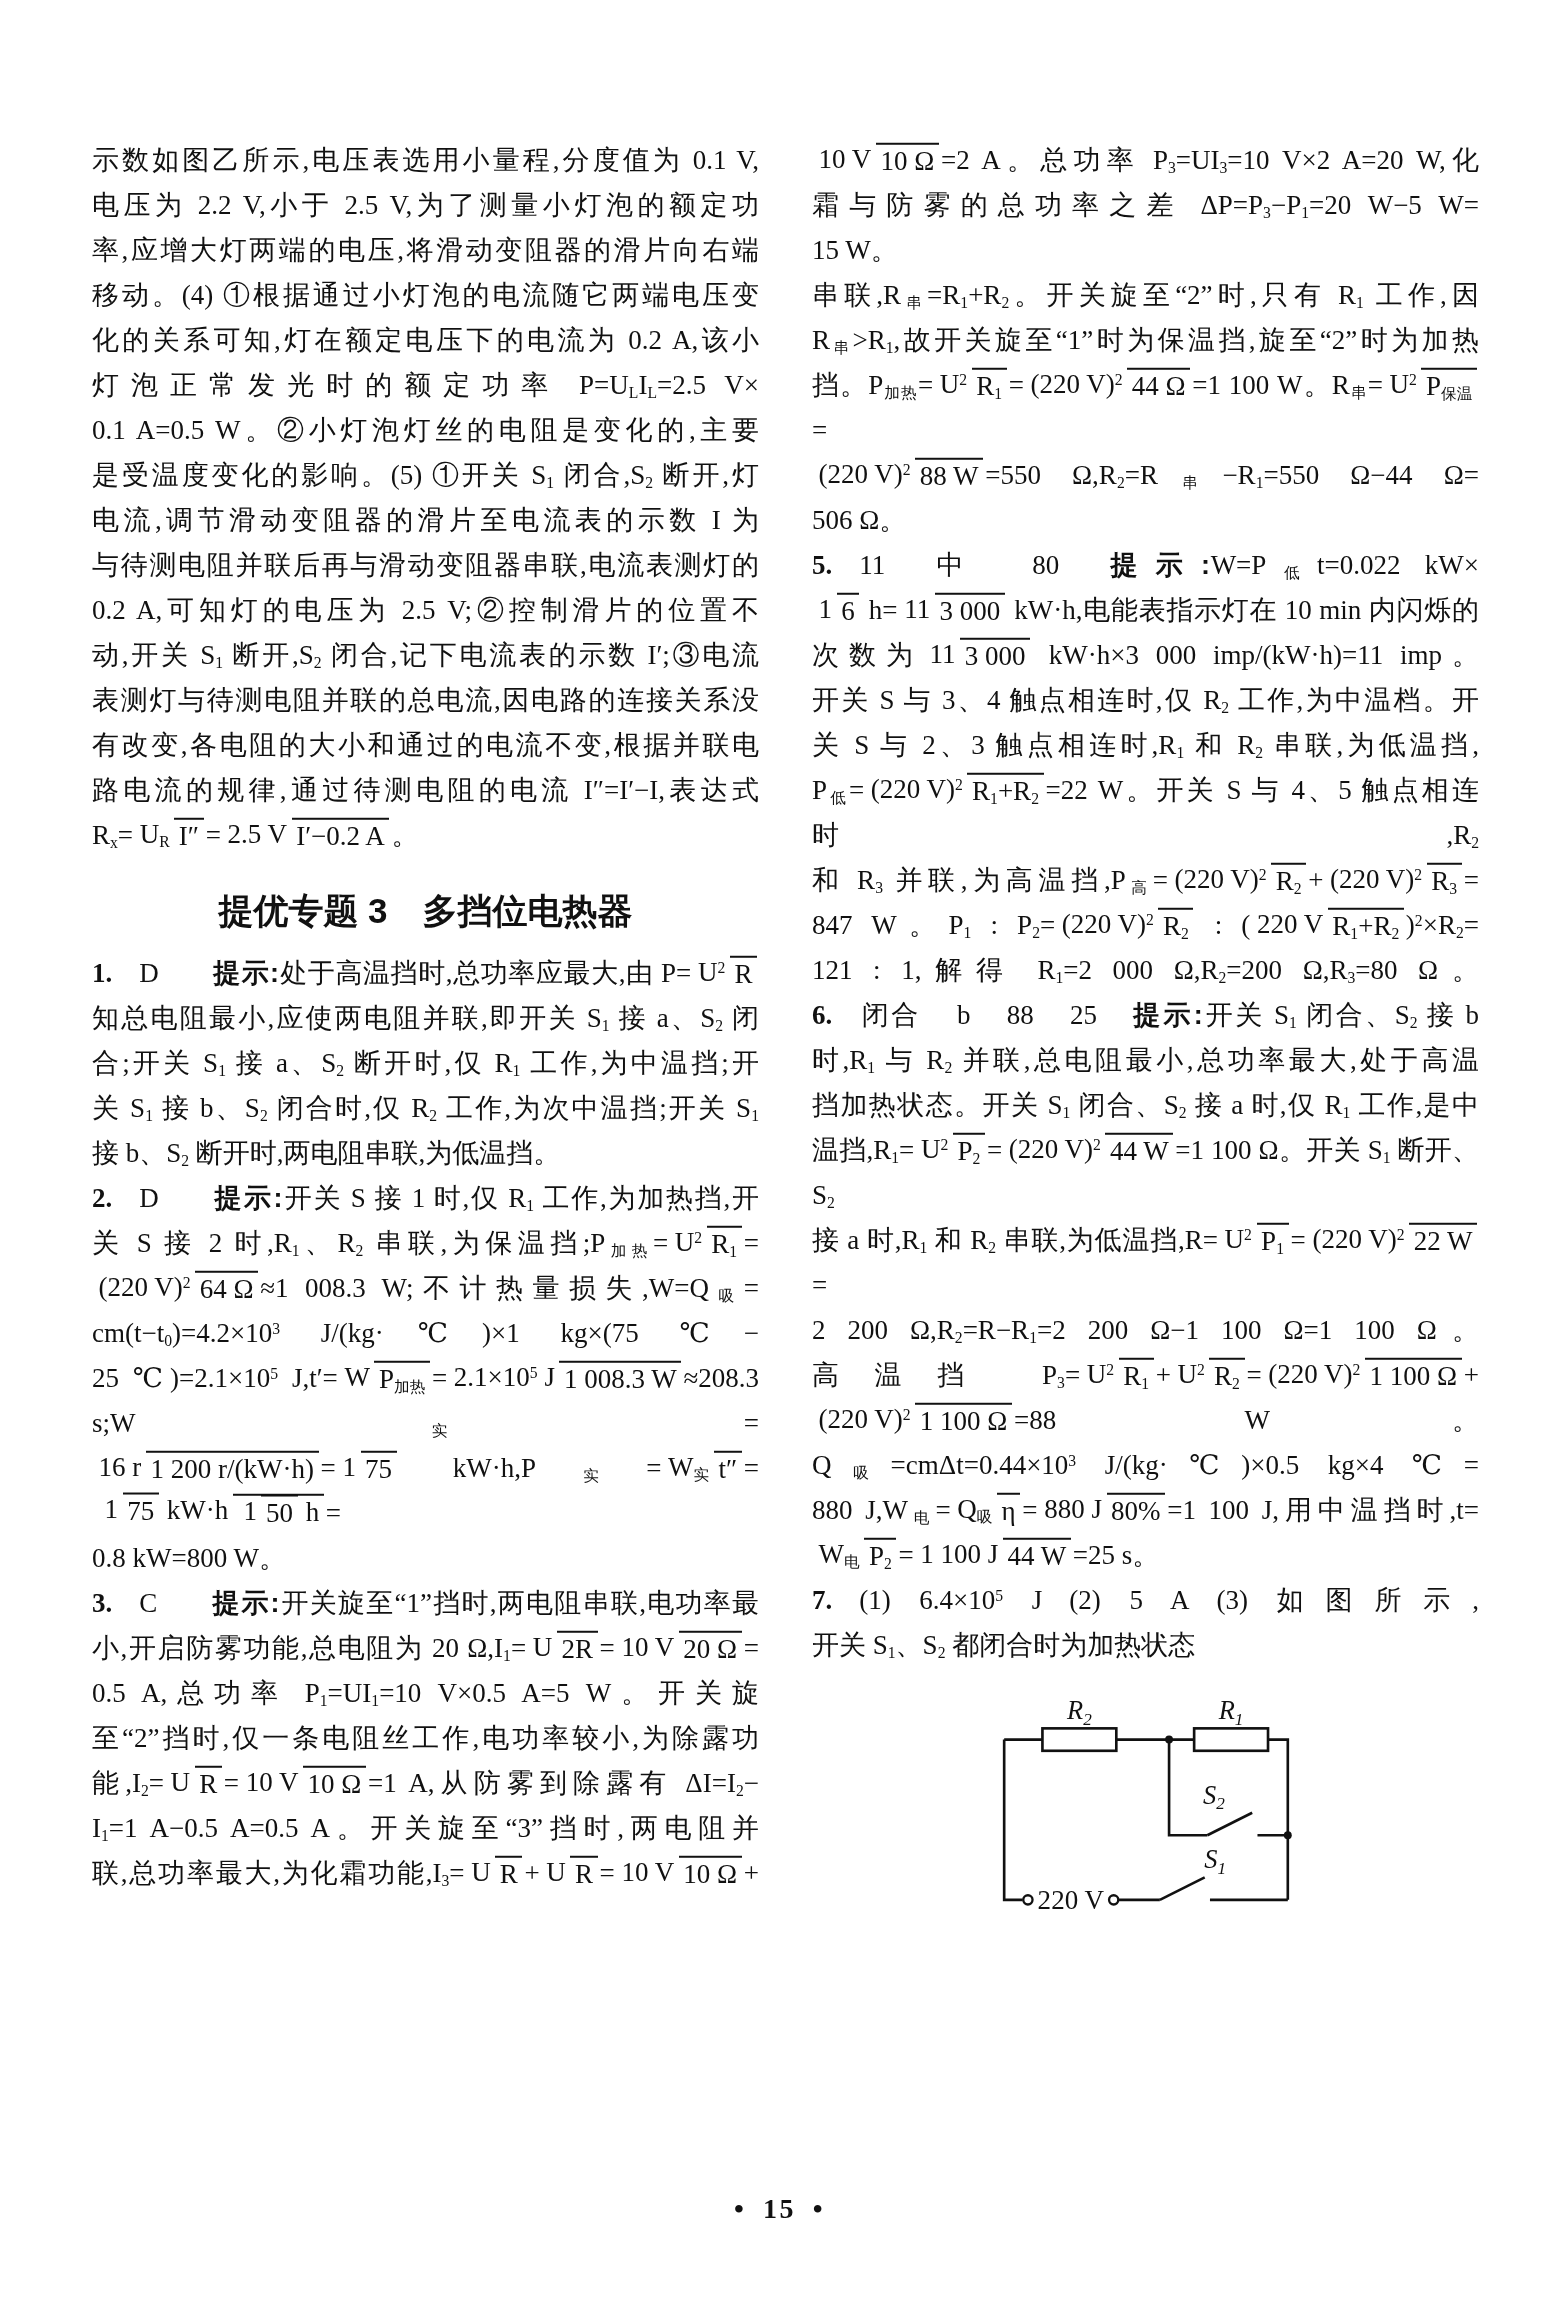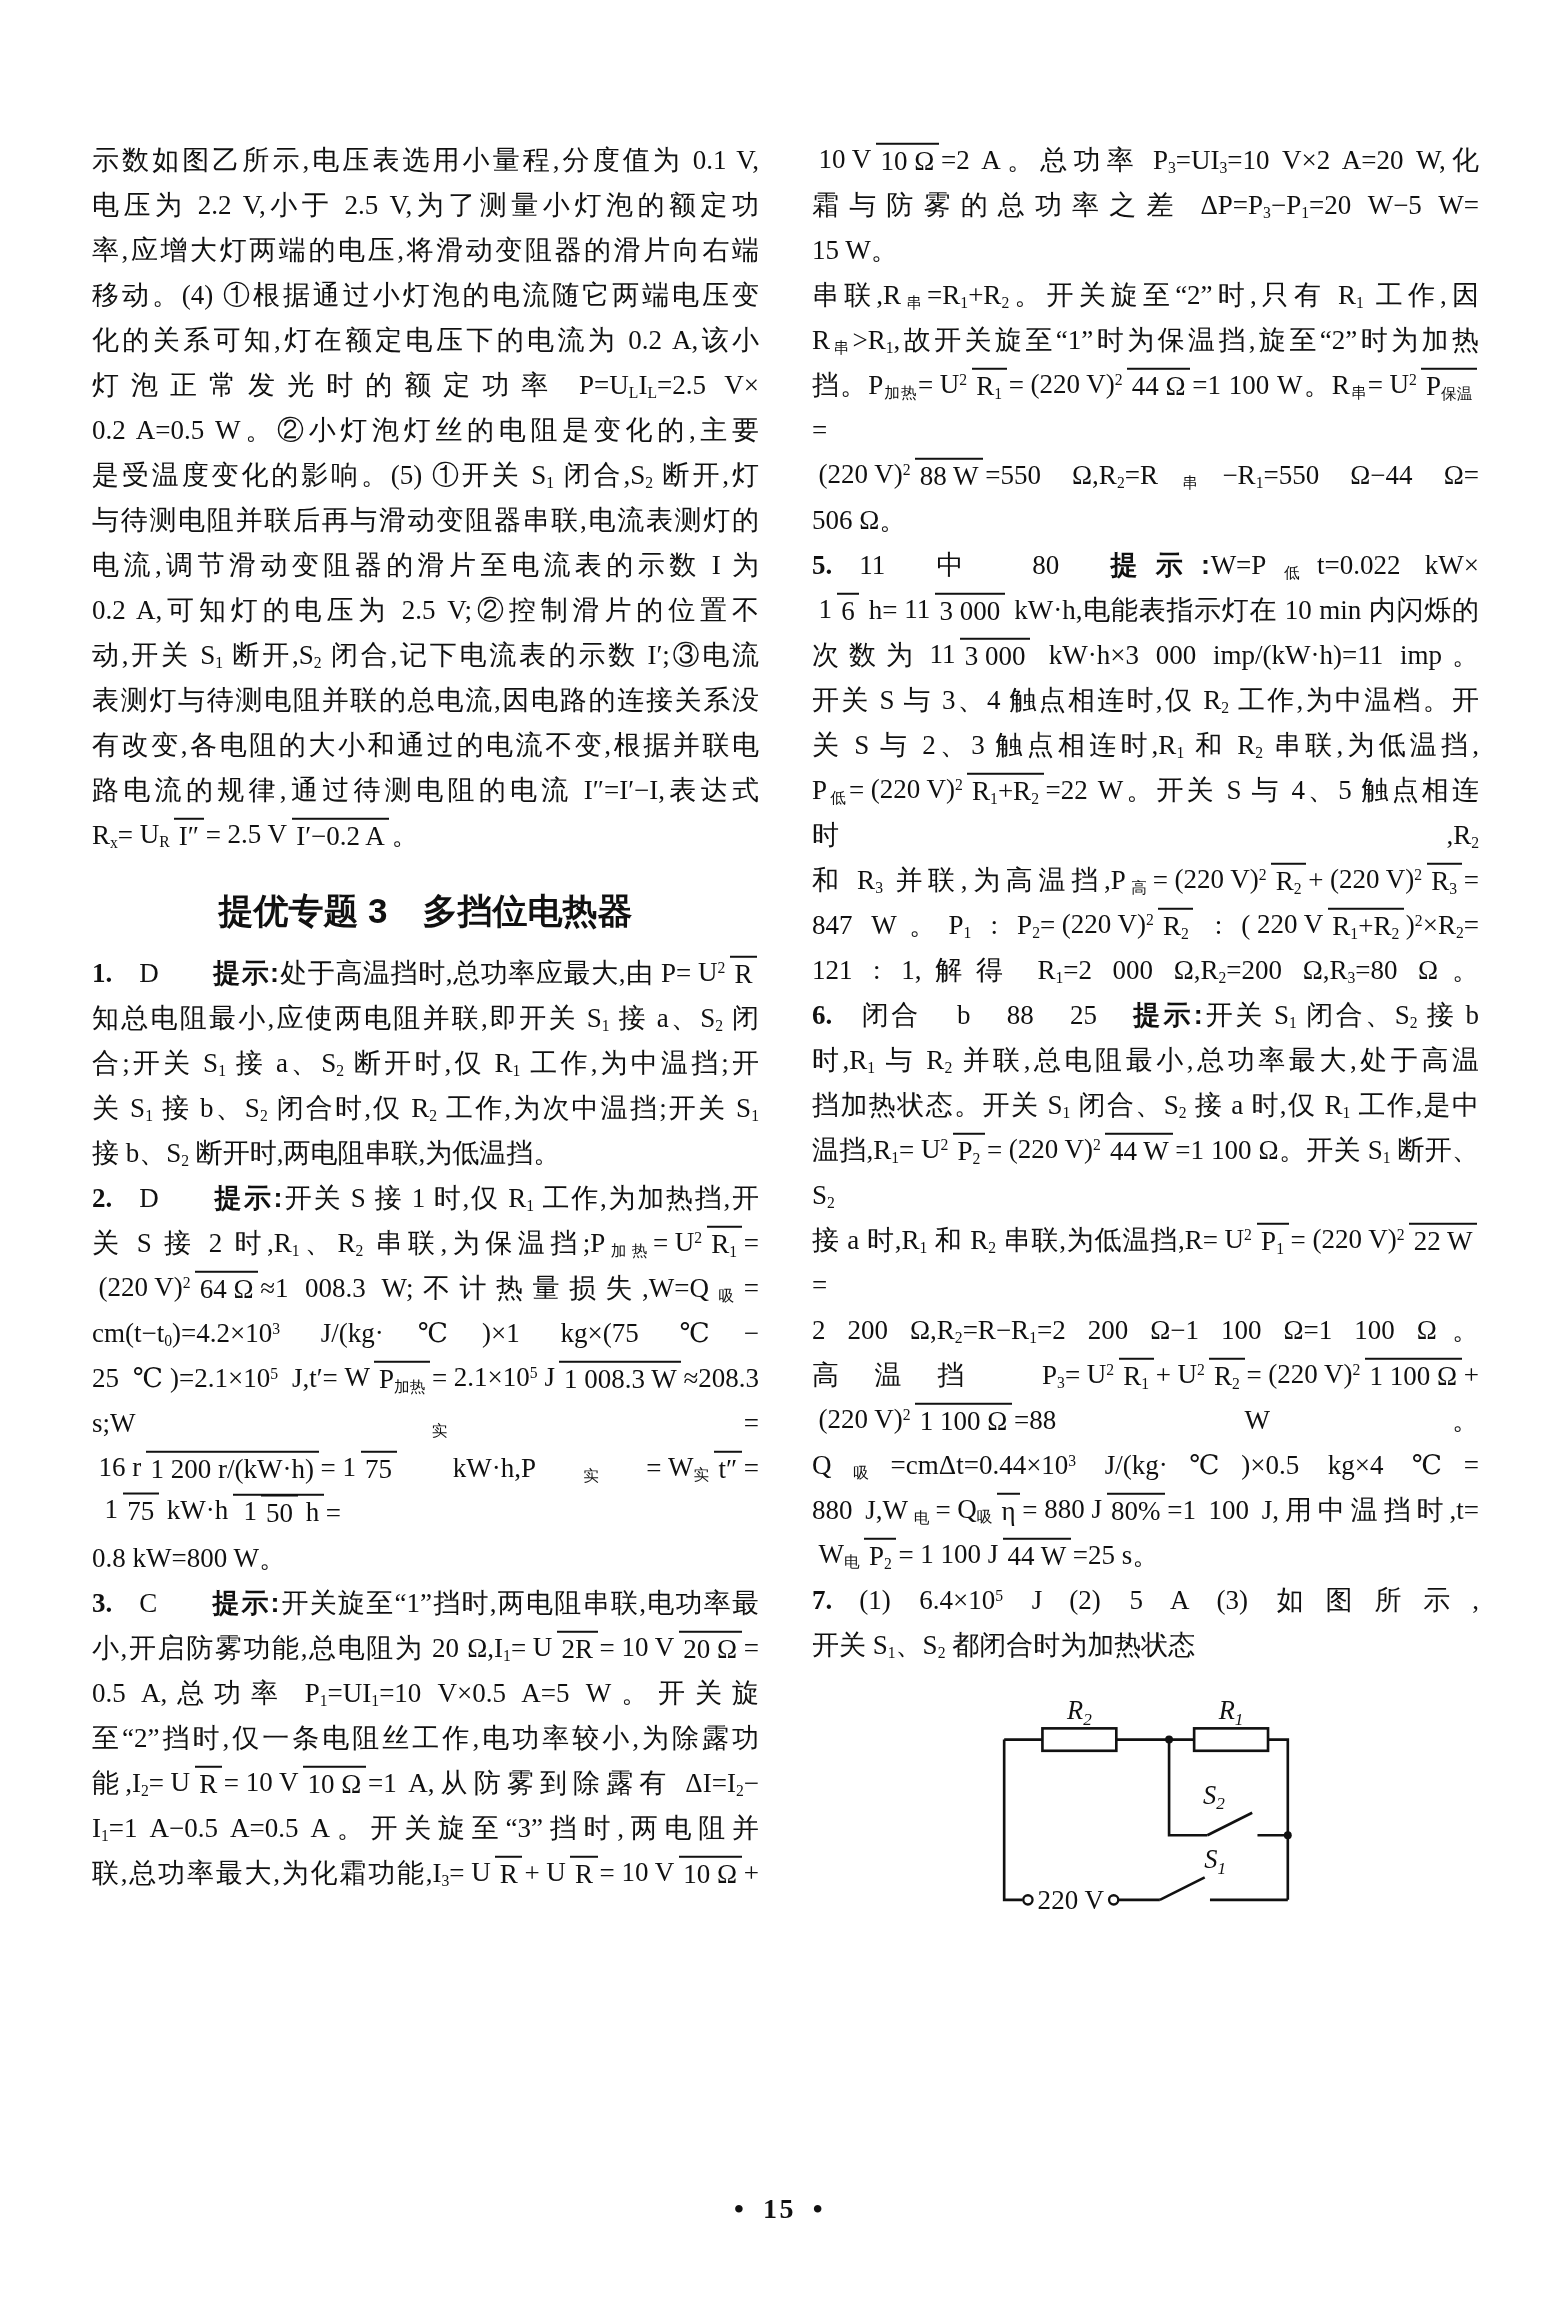--- a/index.html
+++ b/index.html
@@ -77,24 +77,24 @@
 </head>
 <body>
 
 <div class="col" id="col-left">
     <div class="line">示数如图乙所示,电压表选用小量程,分度值为 0.1 V,</div>
     <div class="line">电压为 2.2 V,小于 2.5 V,为了测量小灯泡的额定功</div>
     <div class="line">率,应增大灯两端的电压,将滑动变阻器的滑片向右端</div>
     <div class="line">移动。(4) ①根据通过小灯泡的电流随它两端电压变</div>
     <div class="line">化的关系可知,灯在额定电压下的电流为 0.2 A,该小</div>
     <div class="line">灯泡正常发光时的额定功率 P=U<sub>L</sub>I<sub>L</sub>=2.5 V×</div>
-    <div class="line">0.2 A=0.5 W。②小灯泡灯丝的电阻是变化的,主要</div>
+    <div class="line">0.1 A=0.5 W。②小灯泡灯丝的电阻是变化的,主要</div>
     <div class="line">是受温度变化的影响。(5) ①开关 S<sub>1</sub> 闭合,S<sub>2</sub> 断开,灯</div>
+    <div class="line">电流,调节滑动变阻器的滑片至电流表的示数 I 为</div>
     <div class="line">与待测电阻并联后再与滑动变阻器串联,电流表测灯的</div>
-    <div class="line">电流,调节滑动变阻器的滑片至电流表的示数 I 为</div>
     <div class="line">0.2 A,可知灯的电压为 2.5 V;②控制滑片的位置不</div>
     <div class="line">动,开关 S<sub>1</sub> 断开,S<sub>2</sub> 闭合,记下电流表的示数 I′;③电流</div>
     <div class="line">表测灯与待测电阻并联的总电流,因电路的连接关系没</div>
     <div class="line">有改变,各电阻的大小和通过的电流不变,根据并联电</div>
     <div class="line">路电流的规律,通过待测电阻的电流 I″=I′−I,表达式</div>
     <div class="line end">R<sub>x</sub>=<span class="frac">
         <span class="fnum">U<sub>R</sub></span>
         <span class="fden">I″</span>
       </span>=<span class="frac">
         <span class="fnum">2.5 V</span>

